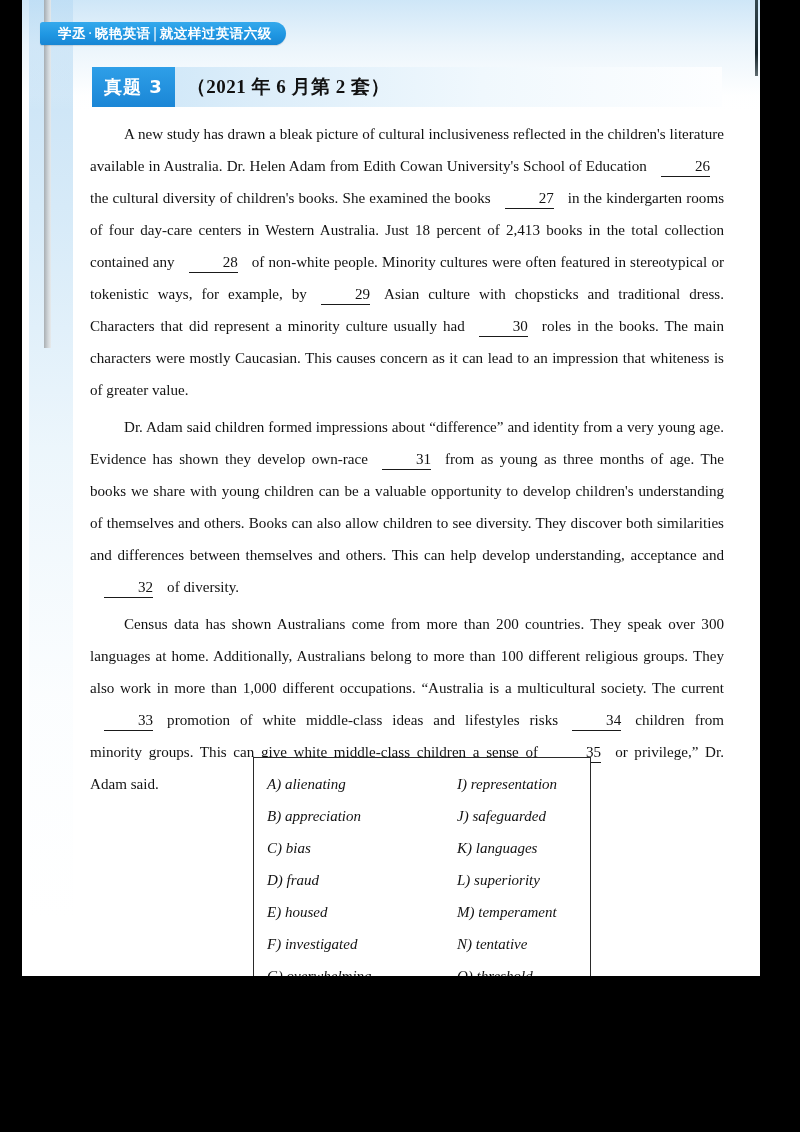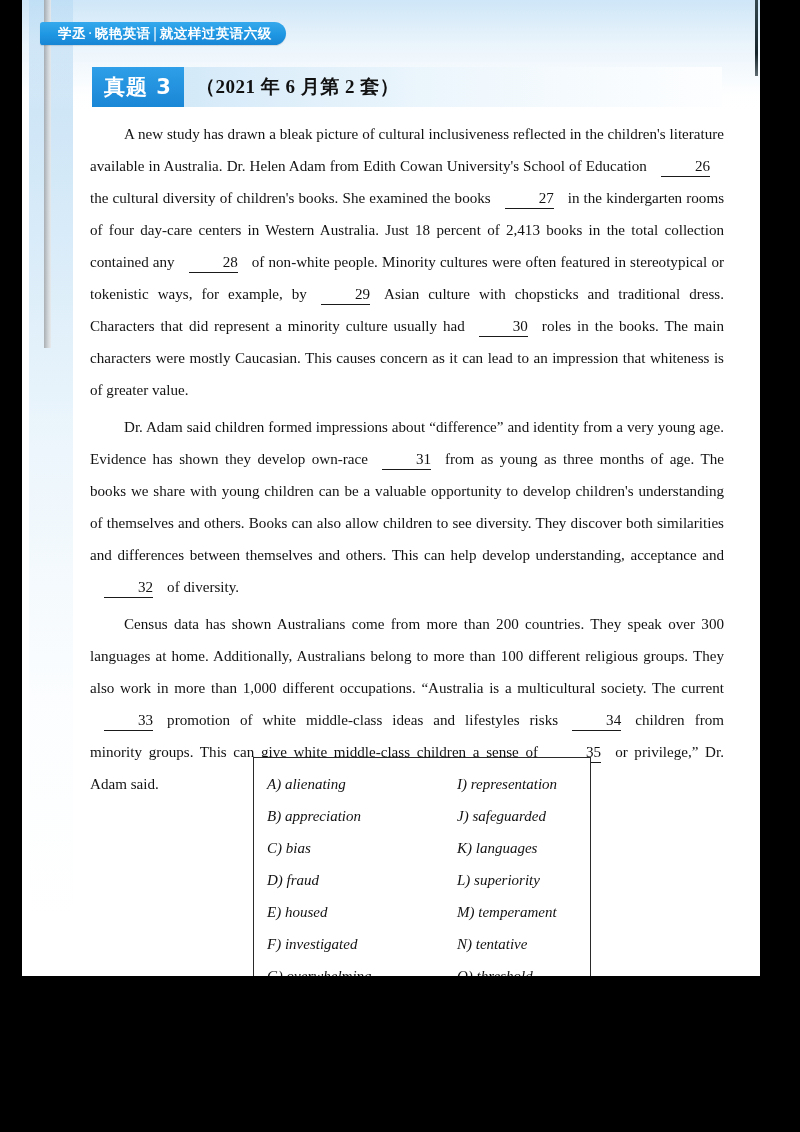--- a/index.html
+++ b/index.html
@@ -113,21 +113,21 @@
     height: 40px;
     background: linear-gradient(to right, #c9e4f7 0%, #ddeefa 28%, #f0f8fd 62%, #fdfeff 100%);
     display: flex;
     align-items: center;
   }
   .title-badge {
     background: linear-gradient(to bottom, #2e9fe8, #1a86d6);
     color: #fff;
     font-family: "DejaVu Sans", sans-serif;
     font-weight: 700;
-    font-size: 21px;
+    font-size: 18px;
     height: 40px;
     line-height: 40px;
     padding: 0 12px;
     white-space: nowrap;
     letter-spacing: 1px;
   }
   .title-text {
     color: #111;
     font-family: "Liberation Serif", serif;
     font-weight: 700;

